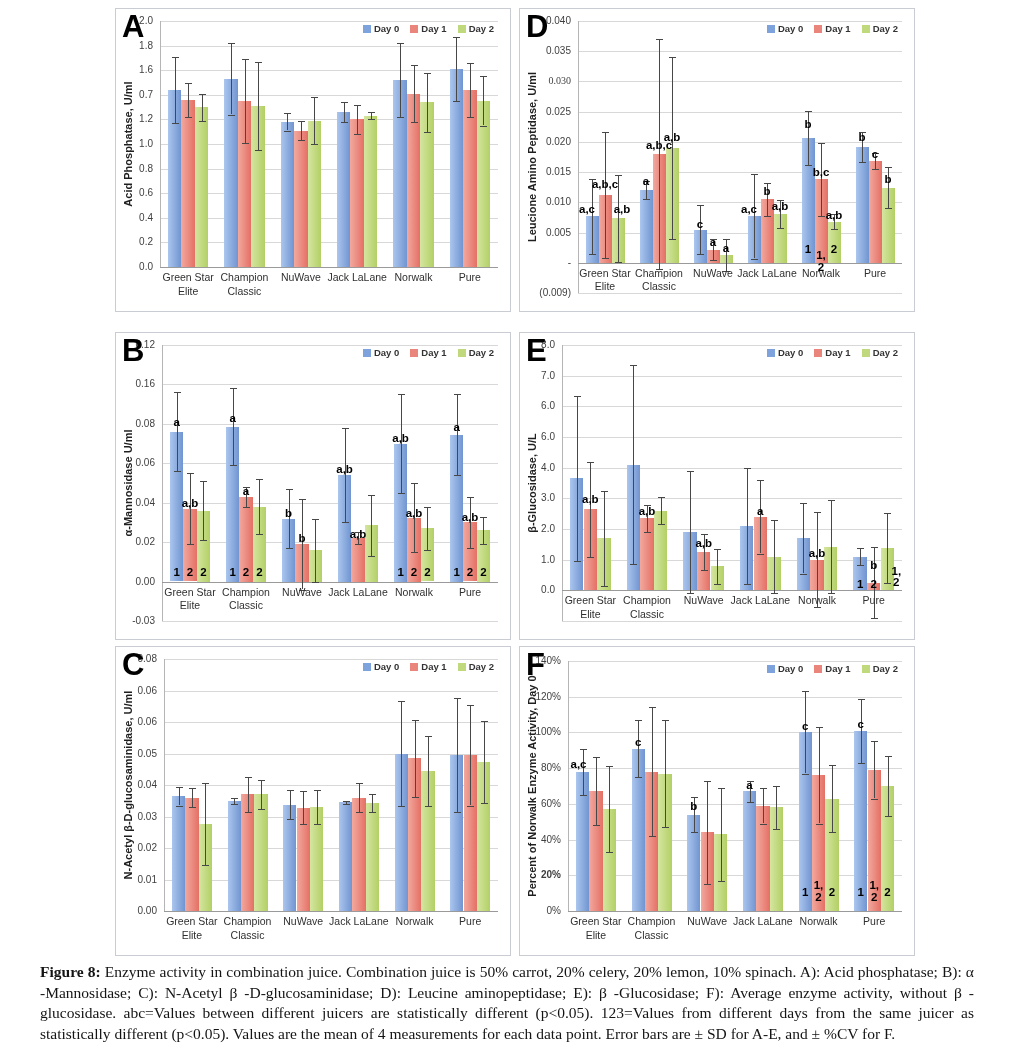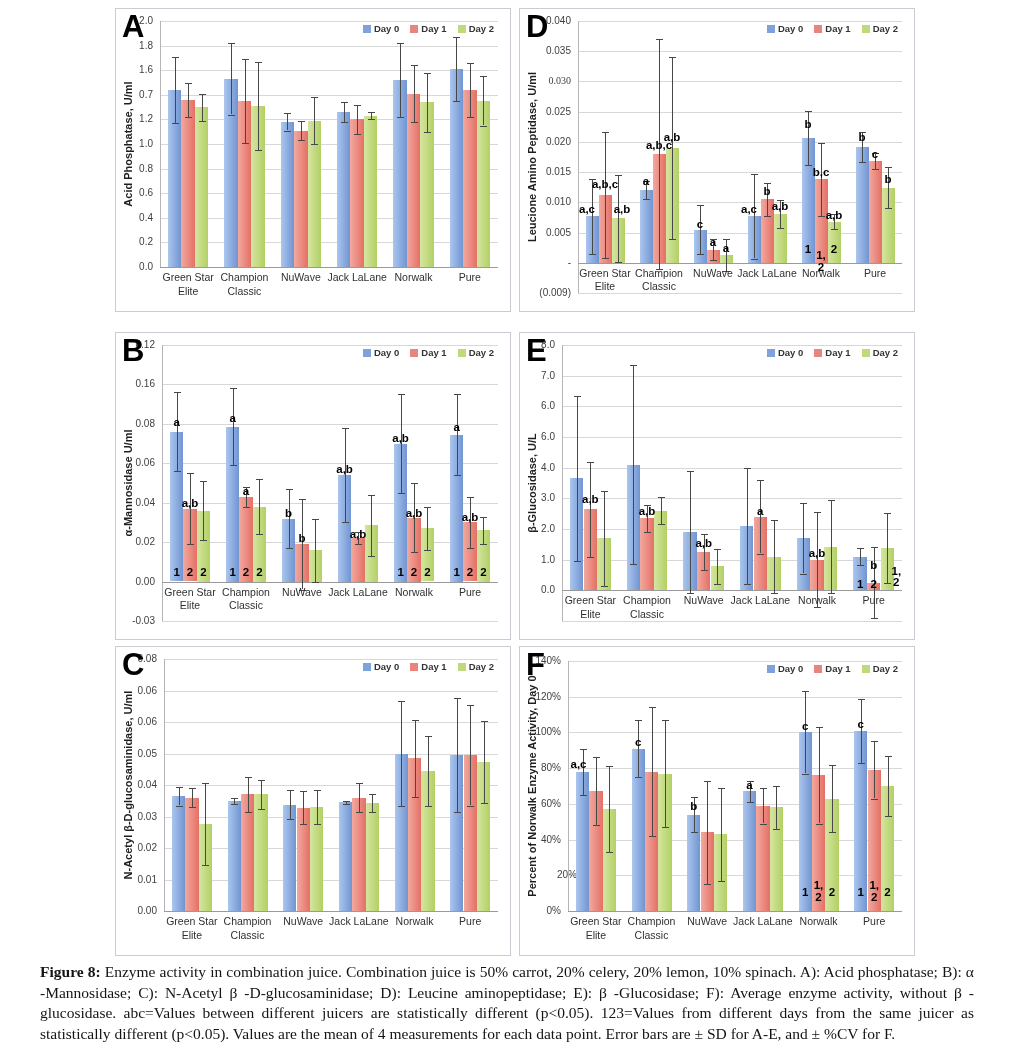--- a/index.html
+++ b/index.html
@@ -679,21 +679,21 @@
         <span>Day 2</span>
       </span>
     </div>
     <div class="yl" style="width: 252px; left: -114px; top: 131px;">N-Acetyl β-D-glucosaminidase, U/ml</div>
     <div class="pl" style="left: 6px; top: 2px;">C</div>
   </div>
 <div class="panel" style="left: 519px; top: 646px; width: 394px; height: 308px;">
     <div class="grid" style="left: 48px; top: 264px; width: 334px;"></div>
     <div class="ytick" style="left: 0px; top: 258px; width: 41px;">0%</div>
     <div class="grid" style="left: 48px; top: 228.3px; width: 334px;"></div>
-    <div class="ytick" style="left: 16px; top: 222.3px; width: 41px;">20%</div>
+    <div class="ytick" style="left: 0px; top: 222.3px; width: 41px; font-weight: bold;">20%</div>
     <div class="grid" style="left: 48px; top: 192.6px; width: 334px;"></div>
     <div class="ytick" style="left: 0px; top: 186.6px; width: 41px;">40%</div>
     <div class="grid" style="left: 48px; top: 156.9px; width: 334px;"></div>
     <div class="ytick" style="left: 0px; top: 150.9px; width: 41px;">60%</div>
     <div class="grid" style="left: 48px; top: 121.1px; width: 334px;"></div>
     <div class="ytick" style="left: 0px; top: 115.1px; width: 41px;">80%</div>
     <div class="grid" style="left: 48px; top: 85.4px; width: 334px;"></div>
     <div class="ytick" style="left: 0px; top: 79.4px; width: 41px;">100%</div>
     <div class="grid" style="left: 48px; top: 49.7px; width: 334px;"></div>
     <div class="ytick" style="left: 0px; top: 43.7px; width: 41px;">120%</div>

